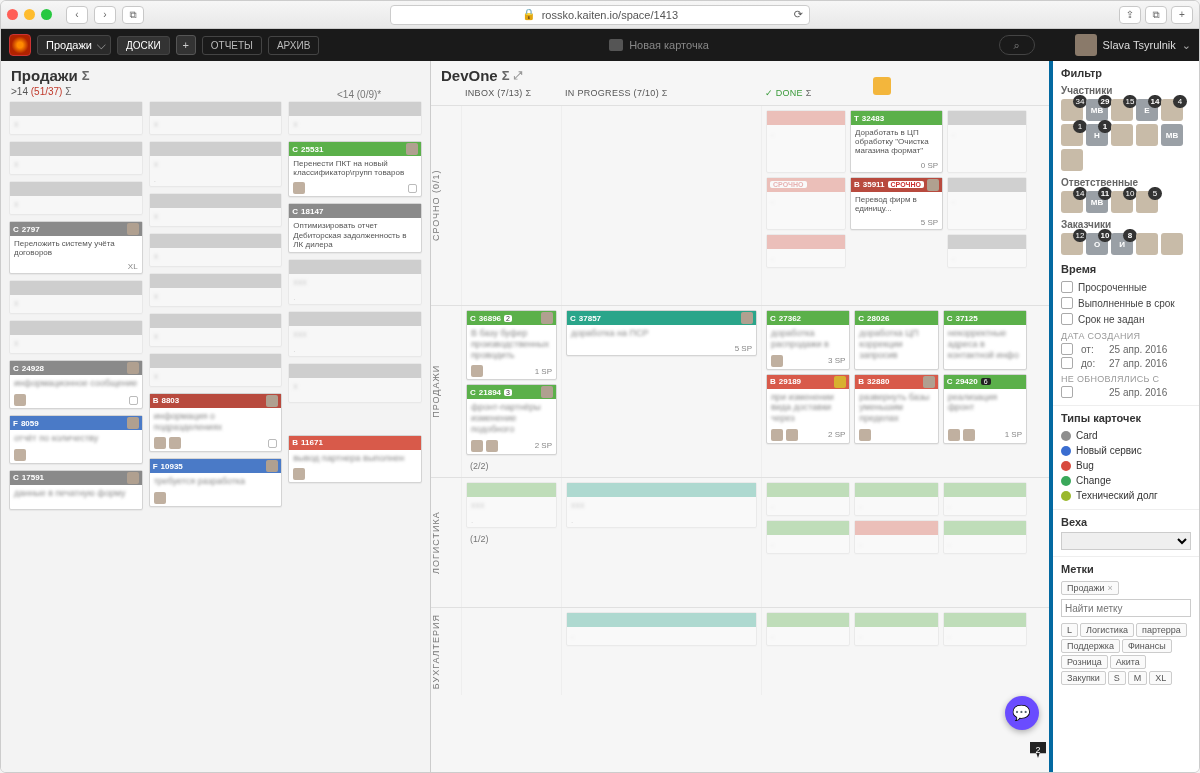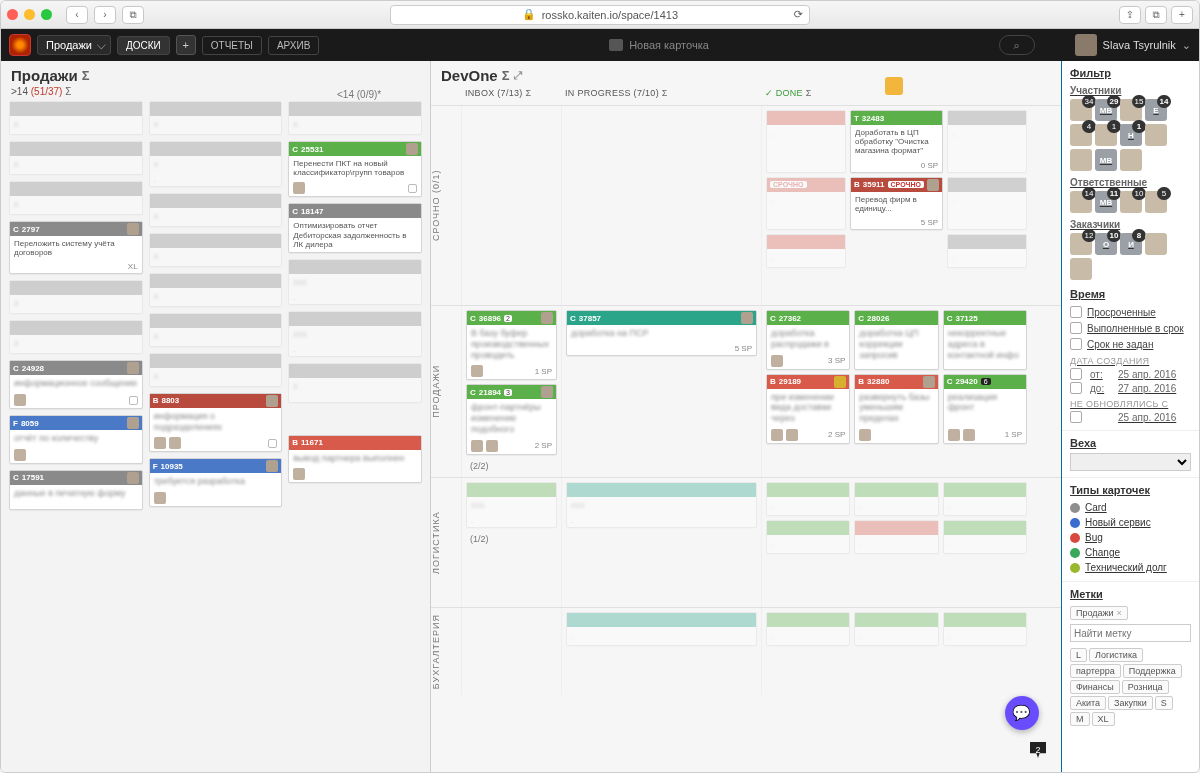--- a/index.html
+++ b/index.html
@@ -64,21 +64,21 @@
   .appbar-center{ flex:1; display:flex;align-items:center;justify-content:center;gap:6px;color:#888;}
   .card-new-icon{width:14px;height:12px;background:#555;border-radius:2px;}
   .search-box{ width:36px;height:20px;border:1px solid #444;border-radius:10px;display:flex;align-items:center;justify-content:center;color:#888;font-size:11px;}
   .avatar{ width:22px;height:22px;border-radius:3px;background:#8a7a6a;}
   .username{ color:#ddd; font-size:11px;}
 
   
   .workspace{ position:absolute; top:60px; left:0; right:0; bottom:0; display:flex; background:#f6f6f6;}
   .board-left{ width:430px; border-right:1px solid #ccc; background:#f3f3f3; position:relative; overflow:hidden;}
   .board-right{ flex:1; position:relative; overflow:hidden;}
-  .filter-panel{ width:138px; border-left:1px solid #0369a1; background:#fff; overflow-y:auto; font-size:11px; position:relative;text-decoration:underline;}
+  .filter-panel{ width:150px; border-left:4px solid #0369a1; background:#fff; overflow-y:auto; font-size:11px; position:relative;}
 
   .board-title{ font-size:15px; font-weight:600; padding:6px 10px 2px; display:flex;align-items:center;gap:4px;}
   .sigma{ font-size:13px; color:#666;}
   .expand-icon{font-size:11px;color:#999;}
   .sub-head{ padding:0 10px 4px; font-size:10px; color:#555; display:flex; gap:16px;}
   .red{color:#c0392b;}
 
   
   .cols-left{ display:grid; grid-template-columns: 1fr 1fr 1fr; gap:6px; padding:0 8px;}
   .cols-left .col{ display:flex; flex-direction:column; gap:6px;}
@@ -723,25 +723,20 @@
         </div>
       <div class="date-caps">НЕ ОБНОВЛЯЛИСЬ С</div>
       <div class="date-row">
           <span class="chk"></span>
           <span></span>
           <span>25 апр. 2016</span>
         </div>
     </div>
 
     <div class="fp-section">
-      <div class="fp-h" style="font-weight:600;">Веха</div>
-      <select class="input-sm"><option></option></select>
-    </div>
-
-    <div class="fp-section">
       <div class="fp-h" style="font-weight:600;">Типы карточек</div>
       <div id="types-list">
           <div class="type-row">
             <span class="tdot" style="background: rgb(142, 142, 142);"></span>
             <span>Card</span>
           </div>
           <div class="type-row">
             <span class="tdot" style="background: rgb(58, 109, 208);"></span>
             <span>Новый сервис</span>
           </div>
@@ -753,20 +748,25 @@
             <span class="tdot" style="background: rgb(58, 168, 90);"></span>
             <span>Change</span>
           </div>
           <div class="type-row">
             <span class="tdot" style="background: rgb(154, 184, 44);"></span>
             <span>Технический долг</span>
           </div>
         </div>
     </div>
 
+    <div class="fp-section">
+      <div class="fp-h" style="font-weight:600;">Веха</div>
+      <select class="input-sm"><option></option></select>
+    </div>
+
     <div class="fp-section" style="border-bottom:none;">
       <div class="fp-h" style="font-weight:600;">Метки</div>
       <div class="tag-chip">
           <span>Продажи</span>
           <span class="x">×</span>
         </div>
       <div style="height:4px;"></div>
       <input class="input-sm" placeholder="Найти метку" style="">
       <div id="tag-list" style="margin-top:4px;"><span class="tag-chip">L</span><span class="tag-chip">Логистика</span><span class="tag-chip">партерра</span><span class="tag-chip">Поддержка</span><span class="tag-chip">Финансы</span><span class="tag-chip">Розница</span><span class="tag-chip">Акита</span><span class="tag-chip">Закупки</span><span class="tag-chip">S</span><span class="tag-chip">M</span><span class="tag-chip">XL</span></div>
     </div>

